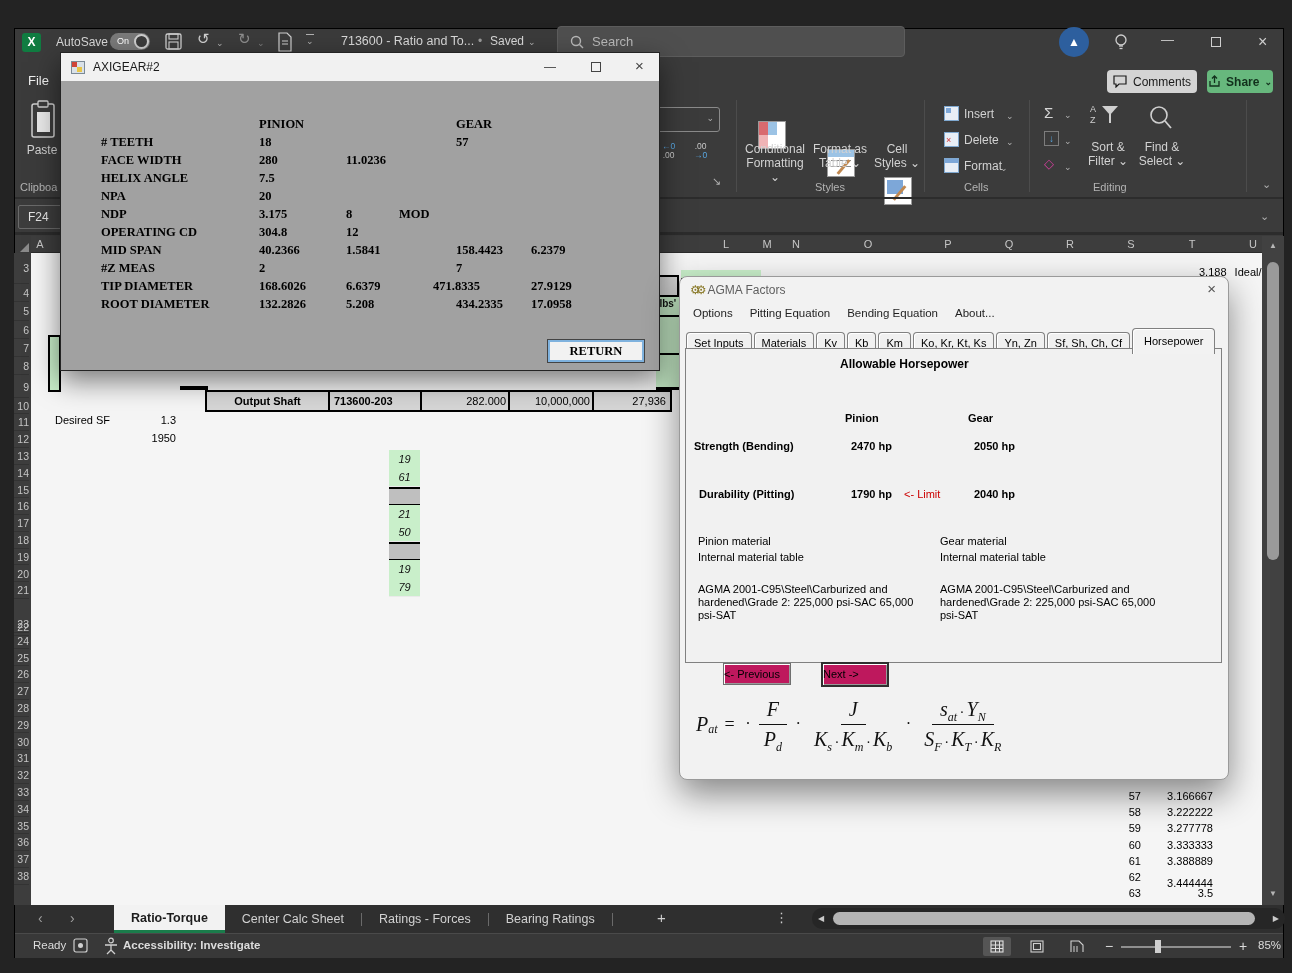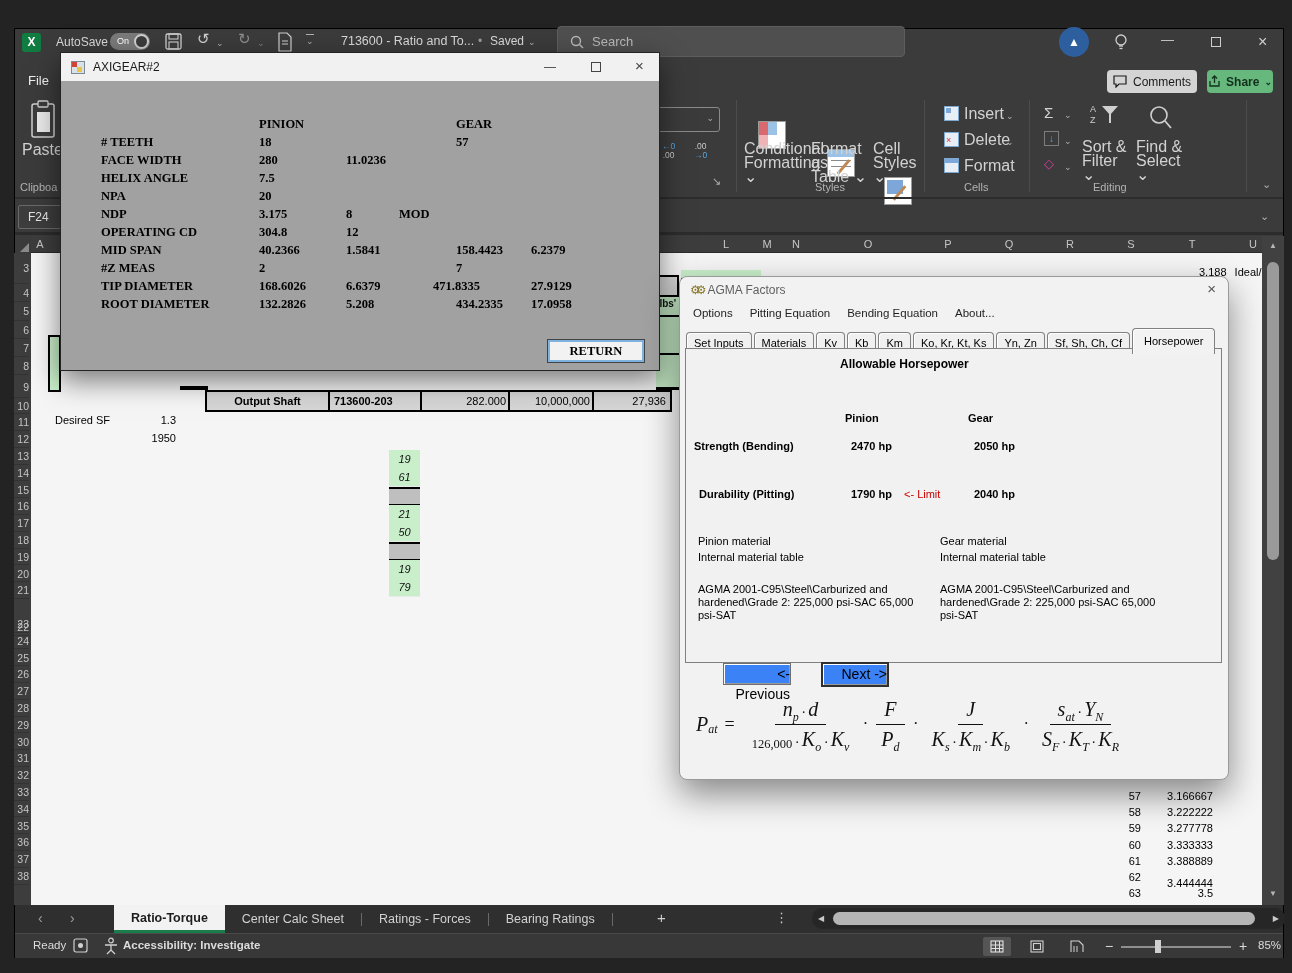--- a/index.html
+++ b/index.html
@@ -23,21 +23,21 @@
           color:#fff;text-align:center;line-height:30px;font-size:12px}
   .winctl{color:#cfcfcf;font-size:13px}
   .maxbox{width:10px;height:10px;border:1.2px solid #cfcfcf}
   .btn-comments{position:absolute;left:1107px;top:70px;width:90px;height:23px;background:#d4d4d4;border-radius:4px;
                 display:flex;align-items:center;justify-content:center;gap:6px;font-size:12px;color:#1a1a1a}
   .btn-share{position:absolute;left:1207px;top:70px;width:66px;height:23px;background:#67b87d;border-radius:4px;
              display:flex;align-items:center;justify-content:center;gap:5px;font-size:12px;color:#12301c;font-weight:bold}
 
   
   .grp-label{position:absolute;color:#b3b3b3;font-size:11px}
-  .rlab{color:#d2d2d2;font-size:16px;line-height:14px}
+  .rlab{color:#d2d2d2;font-size:12px;text-align:center;line-height:14px}
   .chev{color:#b0b0b0;font-size:9px}
   .rsep{position:absolute;width:1px;background:#4c4c4c;top:100px;height:92px}
   .cficon{width:28px;height:28px;background:#fff;border:1px solid #9a9a9a;position:relative}
   .mini{display:flex;align-items:center;gap:5px;position:absolute}
   .minigrid{width:15px;height:15px;border:1px solid #7fa8d0;background:#e8eef6;position:relative}
   .combo{position:absolute;left:652px;top:107px;width:68px;height:25px;border:1px solid #8a8a8a;border-radius:3px}
   .decico{position:absolute;color:#c9c9c9;font-size:8.5px;line-height:9px;text-align:center}
   .decico b{color:#58a6e0;font-weight:normal}
 
   
@@ -102,22 +102,22 @@
   .agmenu{position:absolute;left:4px;top:26px;height:20px;display:flex;gap:17px;padding-left:9px;align-items:center}
   .amenu{font-size:11.5px;color:#1f1f1f;white-space:nowrap}
   .agtabs{position:absolute;left:6px;top:50px;right:6px;height:26px;display:flex;align-items:flex-end}
   .vtab{height:21px;line-height:20px;padding:0 7px;background:#f0f0f0;border:1px solid #808080;border-bottom:none;
         border-radius:4px 4px 0 0;box-shadow:inset 1px 1px 0 #fff;font-size:11px;margin-right:2px;white-space:nowrap}
   .vtab.active{height:26px;padding:0 11px;background:#f2f2f2;position:relative;z-index:3;margin-bottom:-1px;line-height:24px}
   .agpage{position:absolute;left:5px;top:71px;width:537px;height:315px;border:1px solid #808080;background:#f1f1f1}
   .ap{position:absolute;white-space:nowrap}
   .b{font-weight:bold}
   .matspec{position:absolute;width:216px;line-height:13px;white-space:normal}
-  .vbtn{position:absolute;height:22px;background:#3b82f6;border:1px solid #6f6f6f;
-        box-shadow:inset 1px 1px 0 #fff,inset -1px -1px 0 #9a9a9a;font-size:14px;text-align:right;line-height:20px}
+  .vbtn{position:absolute;height:22px;background:#be185d;border:1px solid #6f6f6f;
+        box-shadow:inset 1px 1px 0 #fff,inset -1px -1px 0 #9a9a9a;font-size:11px;text-align:left;line-height:20px}
   .vbtn.focus{border:2px solid #2f2f2f;height:25px;line-height:21px}
   .formula{position:absolute;left:16px;top:404px;width:520px;height:86px;display:flex;align-items:center;
            font-family:"Liberation Serif",serif;font-style:italic;color:#111}
   .fv{font-size:20px}
   .fs{font-size:12px;position:relative;top:5px}
   .fk{font-size:12.5px;font-style:normal;position:relative;top:2px}
   .fdot{font-size:14px;padding:0 3px;position:relative;top:1px}
   .feq{font-size:18px;padding:0 7px;font-style:normal}
   .fr{display:inline-flex;flex-direction:column;align-items:center;margin:0 2px}
   .fr .num{padding:0 8px 3px;border-bottom:1.6px solid #111}
@@ -582,24 +582,20 @@
       <div class="matspec" style="left:254px;top:234px">AGMA 2001-C95\Steel\Carburized and hardened\Grade 2: 225,000 psi-SAC 65,000 psi-SAT</div>
     </div>
 
     <div class="vbtn" style="left:43px;top:386px;width:68px">&lt;- Previous</div>
     <div class="vbtn focus" style="left:141px;top:385px;width:68px">Next -&gt;</div>
 
     <div class="formula">
       <span class="fv">P</span>
         <span class="fs">at</span>
       <span class="feq">=</span>
-      <span class="fr">
-        <span class="num"><span class="fv">n</span><span class="fs">p</span><span class="fdot">·</span><span class="fv">d</span></span>
-        <span class="den"><span class="fk">126,000</span><span class="fdot">·</span><span class="fv">K</span><span class="fs">o</span><span class="fdot">·</span><span class="fv">K</span><span class="fs">v</span></span>
-      </span>
       <span class="fmul">·</span>
       <span class="fr">
         <span class="num"><span class="fv">F</span></span>
         <span class="den"><span class="fv">P</span><span class="fs">d</span></span>
       </span>
       <span class="fmul">·</span>
       <span class="fr">
         <span class="num"><span class="fv">J</span></span>
         <span class="den"><span class="fv">K</span><span class="fs">s</span><span class="fdot">·</span><span class="fv">K</span><span class="fs">m</span><span class="fdot">·</span><span class="fv">K</span><span class="fs">b</span></span>
       </span>

